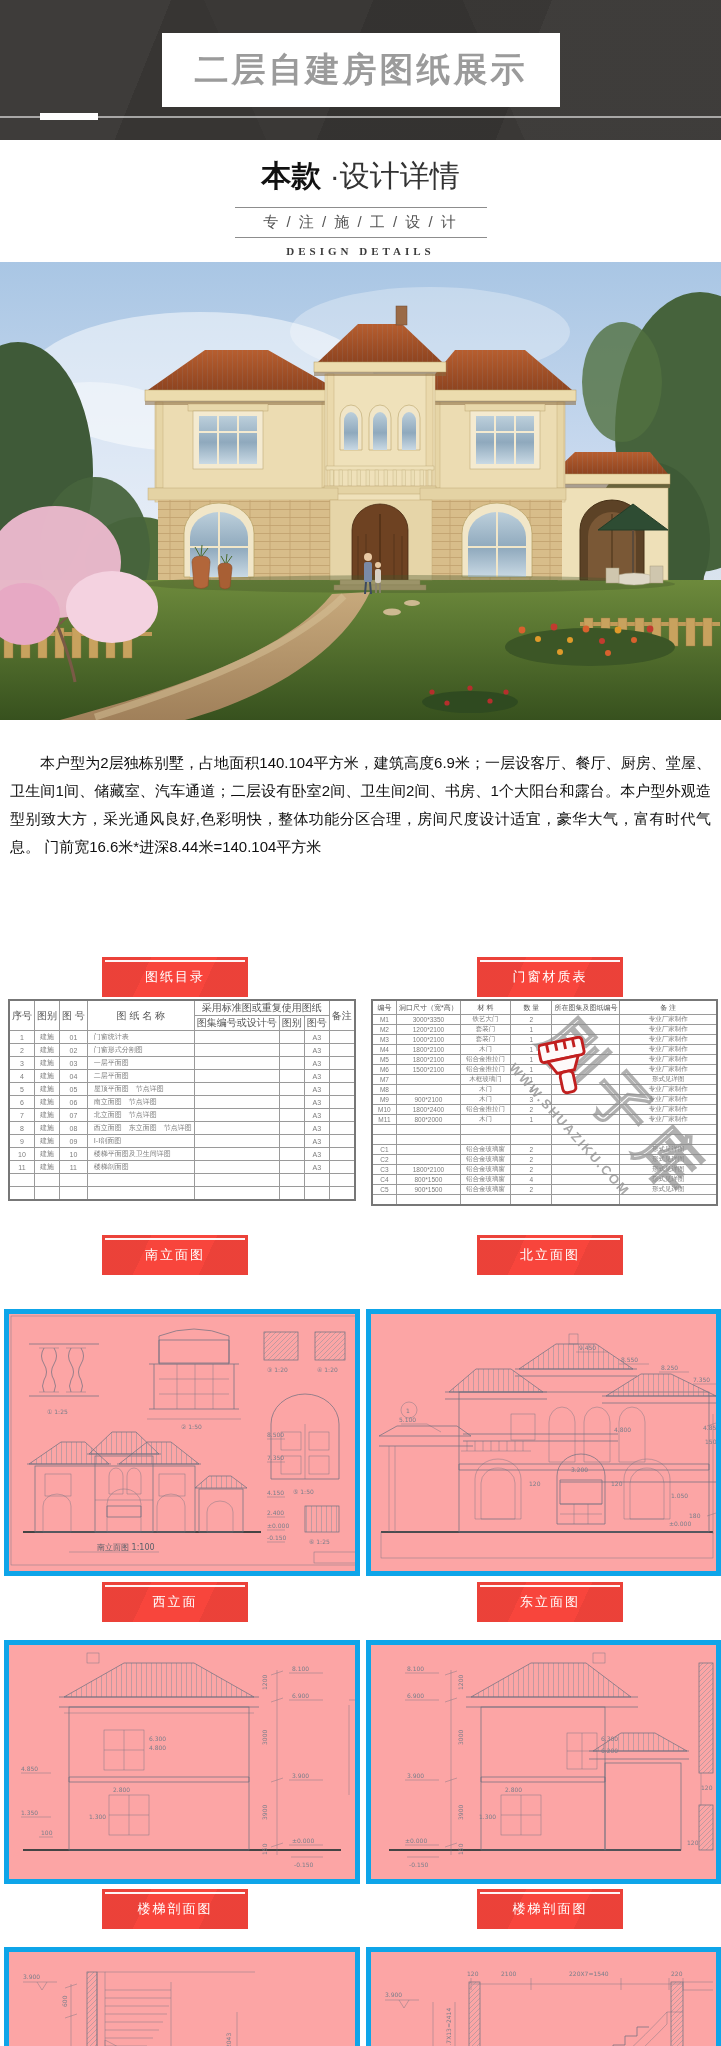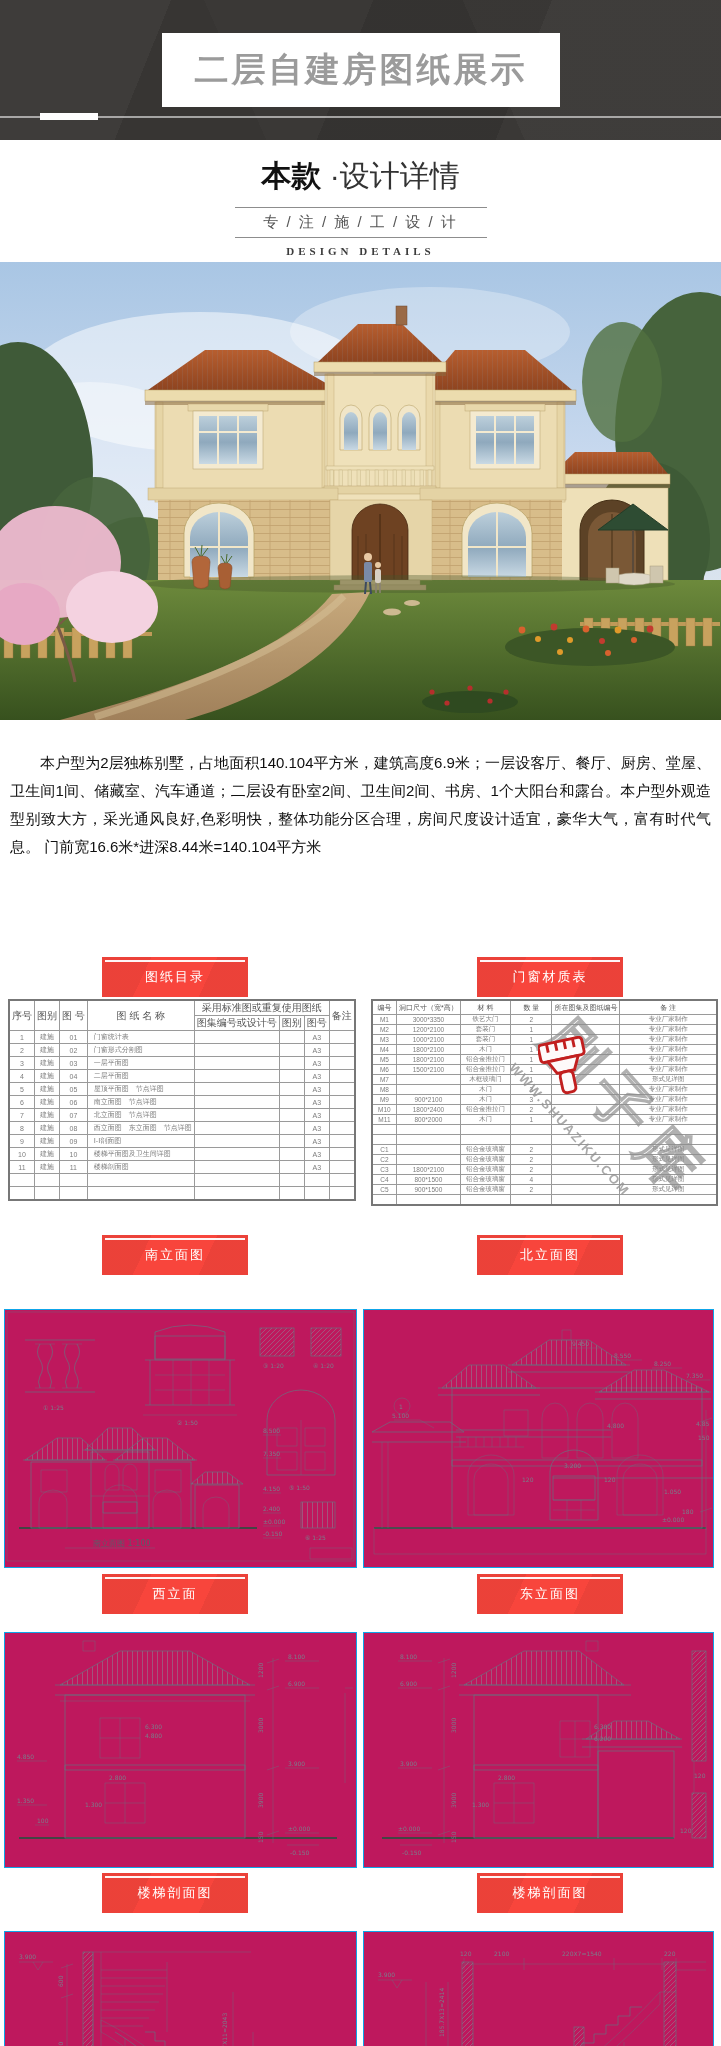--- a/index.html
+++ b/index.html
@@ -45,21 +45,21 @@
   #catalog-table td{font-size:7px;height:12px;}
   #catalog-table th{font-size:10px;color:#555;height:14px;}
   #catalog-table td.nm{text-align:left;padding-left:6px;}
   #materials-table{width:347px;margin-left:15px;border:2px solid #777;}
   #materials-table td{font-size:6.5px;height:9px;}
   #materials-table th{font-size:7px;color:#555;height:13px;}
   
   .row2{margin-top:29px;}
   .panels{display:flex;}
   .p1{margin-top:34px;}
-  .panel{border:1px solid #0ea5e9;background:#be185d;overflow:hidden;}
+  .panel{border:5px solid #0ea5e9;background:#fca5a5;overflow:hidden;}
   .pl{margin-left:4px;}
   .pr{margin-left:6px;}
   .row3{margin-top:6px;text-align:center;}
   .p2{margin-top:18px;}
   .row4{margin-top:5px;}
   .p3{margin-top:18px;}
   
   .cad line,.cad path,.cad rect,.cad polyline,.cad polygon,.cad circle{stroke:#6b6f7e;stroke-width:.7;fill:none;}
   .cad .thk{stroke-width:2.2;stroke:#444;}
   .cad .thin{stroke-width:.4;}

